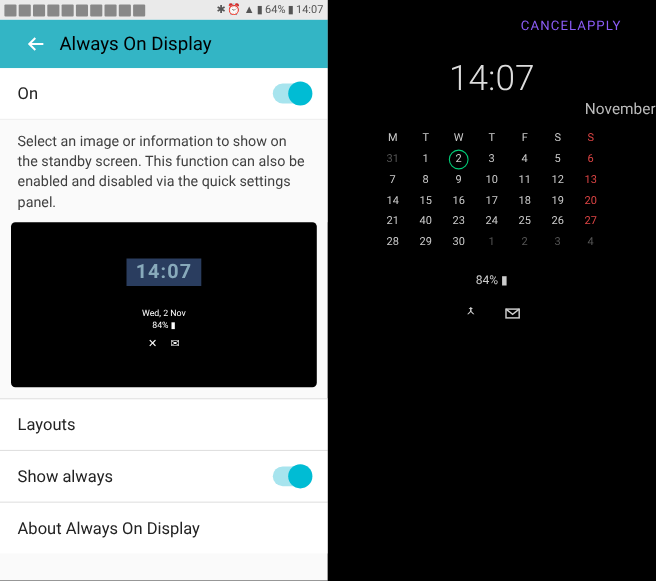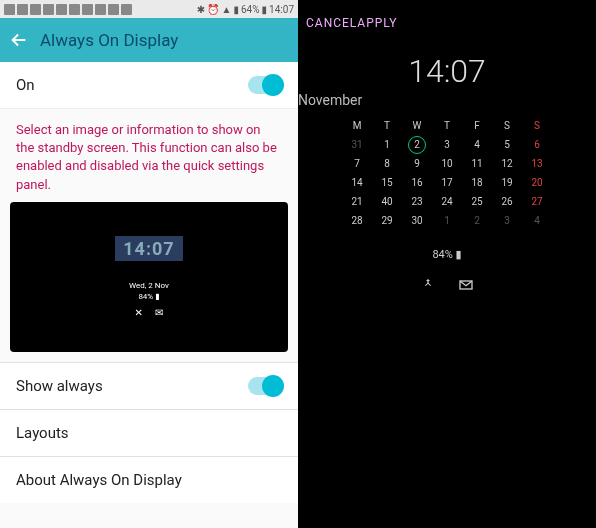--- a/index.html
+++ b/index.html
@@ -7,48 +7,48 @@
 .left{width:298px;height:528px;background:#fafafa;display:flex;flex-direction:column}
 .right{width:298px;height:528px;background:#000;display:flex;flex-direction:column}
 
 
 .status{height:18px;background:#eaeaea;display:flex;align-items:center;justify-content:space-between;padding:0 4px;font-size:10px;color:#555}
 .status .sl{display:flex;gap:2px}
 .status .sr{display:flex;gap:2px;align-items:center}
 .sb{width:11px;height:11px;background:#888;border-radius:1px}
 
 
-.hdr{height:44px;background:#33b5c5;display:flex;align-items:center;padding:0 8px;color:#0c4a6e}
+.hdr{height:44px;background:#33b5c5;display:flex;align-items:center;padding:0 22px;color:#000000}
 .back{width:22px;height:22px;margin-right:10px}
 .htitle{font-size:17px;font-weight:400}
 
 
 .row{display:flex;align-items:flex-start;justify-content:space-between;padding:14px 16px;background:#fff;border-bottom:1px solid #eee}
 .row .lbl{font-size:15px;color:#222}
 .toggle{width:34px;height:18px;background:#a7e4ee;border-radius:10px;position:relative}
 .toggle::after{content:'';position:absolute;right:-2px;top:-2px;width:22px;height:22px;background:#00bcd4;border-radius:50%}
 
-.desc{padding:12px 16px 8px;font-size:13px;color:#be185d;line-height:1.4;background:#fafafa}
+.desc{padding:12px 16px 8px;font-size:13px;color:#404040;line-height:1.4;background:#fafafa}
 
 
 .pv{margin:0 10px 10px;height:150px;background:#000;border-radius:4px;display:flex;flex-direction:column;align-items:center;justify-content:center;color:#fff}
 .pv .clk{background:#2a3d5f;padding:2px 8px;font-size:18px;font-weight:700;color:#8ab;letter-spacing:1px}
 .pv .dt{font-size:8px;margin-top:20px}
 .pv .bt{font-size:8px;margin-top:2px}
 .pv .ic{display:flex;gap:12px;margin-top:6px}
 .pv .ic span{font-size:10px}
 
 .menu{background:#fff}
 .menu .row{border-top:1px solid #e0e0e0;border-bottom:none}
 
 
-.topbtns{display:flex;justify-content:flex-start;padding:16px 8px;color:#f0abfc;font-size:12px;letter-spacing:1px}
+.topbtns{display:flex;justify-content:flex-end;padding:16px 31px;color:#8b5cf6;font-size:12px;letter-spacing:1px}
 .topbtns span{cursor:pointer}
 .bigtime{text-align:center;color:#ddd;font-size:32px;font-weight:300;margin-top:6px}
-.month{text-align:left;color:#bbb;font-size:14px;margin-top:2px;margin-bottom:8px}
+.month{text-align:right;color:#bbb;font-size:14px;margin-top:2px;margin-bottom:8px}
 
 .cal{margin:0 auto;width:210px;color:#ccc;font-size:10px}
 .cal-row{display:flex}
 .cal-row span{flex:1;text-align:center;padding:4px 0}
 .cal-hd span:last-child{color:#d44}
 .dim{color:#555}
 .red{color:#d44}
 .sel{position:relative}
 .sel::before{content:'';position:absolute;left:50%;top:50%;width:16px;height:16px;border:1px solid #0c7;border-radius:50%;transform:translate(-50%,-50%)}
 
@@ -103,25 +103,25 @@
     <div class="dt">Wed, 2 Nov</div>
     <div class="bt"><span>84%</span> ▮</div>
     <div class="ic">
       <span>✕</span>
       <span>✉</span>
     </div>
   </div>
 
   <div class="menu">
     <div class="row">
+      <span class="lbl">Layouts</span>
+    </div>
+    <div class="row">
       <span class="lbl">Show always</span>
       <div class="toggle"></div>
-    </div>
-    <div class="row">
-      <span class="lbl">Layouts</span>
     </div>
     <div class="row">
       <span class="lbl">About Always On Display</span>
     </div>
   </div>
 </div>
 
 <div class="right">
   <div class="topbtns">
     <span>CANCEL</span>

